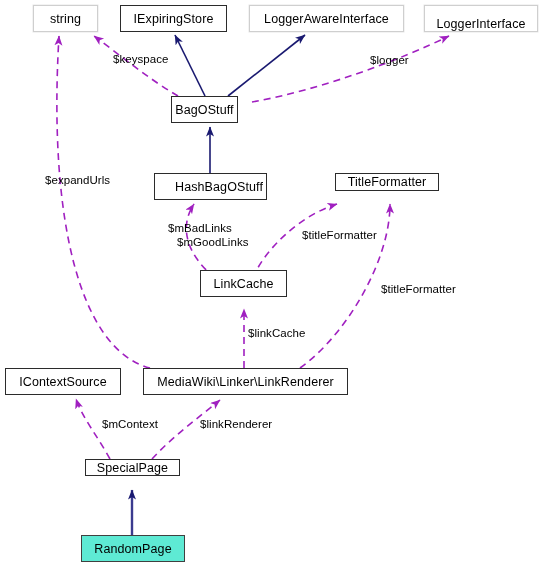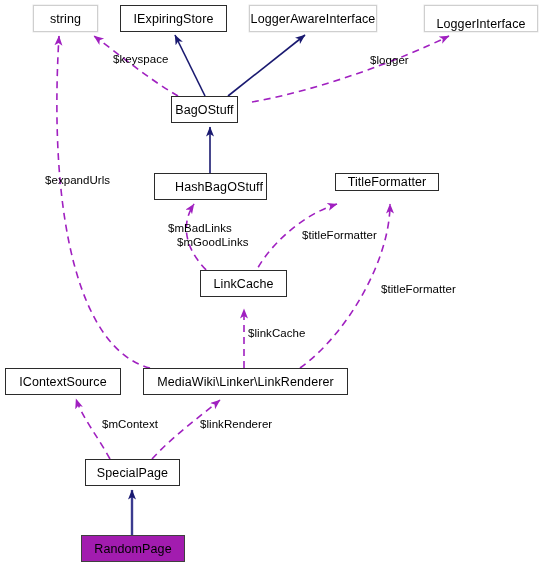--- a/index.html
+++ b/index.html
@@ -36,21 +36,21 @@
   .node-box.style-plain {
     background: #ffffff;
     border: 1px solid #cfcfcf;
     box-shadow: 0 0 0 0.5px #e8e8e8;
   }
   .node-box.style-solid {
     background: #ffffff;
     border: 1.6px solid #2b2b2b;
   }
   .node-box.style-current {
-    background: #a21caf;
+    background: #5eead4;
     border: 1.2px solid #404040;
     align-items: center;
   }
   .edge-label {
     position: absolute;
     font-size: 11.5px;
     color: #000000;
     white-space: pre;
     line-height: 13px;
     letter-spacing: 0.05px;
@@ -92,21 +92,21 @@
   </svg>
 
   <div class="node-box style-solid" style="left:120px; top:5px;   width:107px; height:27px;">
     <span>IExpiringStore</span>
   </div>
 
   <div class="node-box style-plain" style="left:33px;  top:5px;   width:65px;  height:27px;">
     <span>string</span>
   </div>
 
-  <div class="node-box style-plain" style="left:249px; top:5px;   width:128px; height:27px;">
+  <div class="node-box style-plain" style="left:249px; top:5px;   width:155px; height:27px;">
     <span>LoggerAwareInterface</span>
   </div>
 
   <div class="node-box style-plain" style="left:424px; top:5px;   width:114px; height:27px;align-items:flex-end;">
     <span>LoggerInterface</span>
   </div>
 
   <div class="node-box style-solid" style="left:171px; top:96px;  width:67px;  height:27px;">
     <span>BagOStuff</span>
   </div>
@@ -124,21 +124,21 @@
   </div>
 
   <div class="node-box style-solid" style="left:5px;   top:368px; width:116px; height:27px;">
     <span>IContextSource</span>
   </div>
 
   <div class="node-box style-solid" style="left:143px; top:368px; width:205px; height:27px;">
     <span>MediaWiki\Linker\LinkRenderer</span>
   </div>
 
-  <div class="node-box style-solid" style="left:85px;  top:459px; width:95px;  height:27px;">
+  <div class="node-box style-solid" style="left:85px;  top:459px; width:95px;  height:17px;">
     <span>SpecialPage</span>
   </div>
 
   <div class="node-box style-current" style="left:81px;  top:535px; width:104px; height:27px;">
     <span>RandomPage</span>
   </div>
 
   <div class="edge-label" style="left:113px; top:53px;">$keyspace</div>
 
   <div class="edge-label" style="left:370px; top:54px;">$logger</div>

